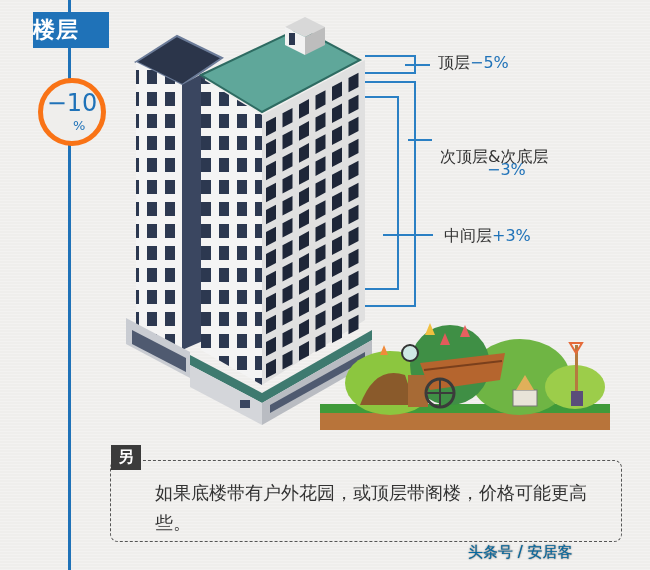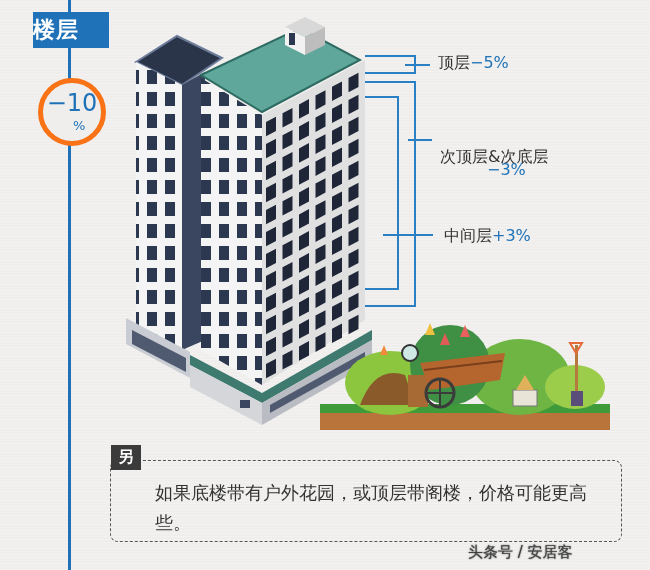--- a/index.html
+++ b/index.html
@@ -33,21 +33,21 @@
   }
   .note-box {
     position: absolute; left: 110px; top: 460px; width: 512px; height: 82px;
     border: 1.5px dashed #555; border-radius: 8px; box-sizing: border-box;
   }
   .note-text {
     position: absolute; left: 155px; top: 478px; width: 440px;
     font-size: 18px; line-height: 30px; color: #333; font-family: Liberation Serif, serif;
   }
   .watermark {
-    position: absolute; left: 468px; top: 543px; font-size: 15px; color: #404040;
+    position: absolute; left: 468px; top: 543px; font-size: 15px; color: #0369a1;
     text-shadow: 0 0 2px #888, 0 0 1px #666;
   }
 </style>
 </head>
 <body>
 
 <div class="vline" style="top:0;height:14px;"></div>
 <div class="vline" style="top:46px;height:34px;"></div>
 <div class="vline" style="top:137px;height:433px;"></div>
 

